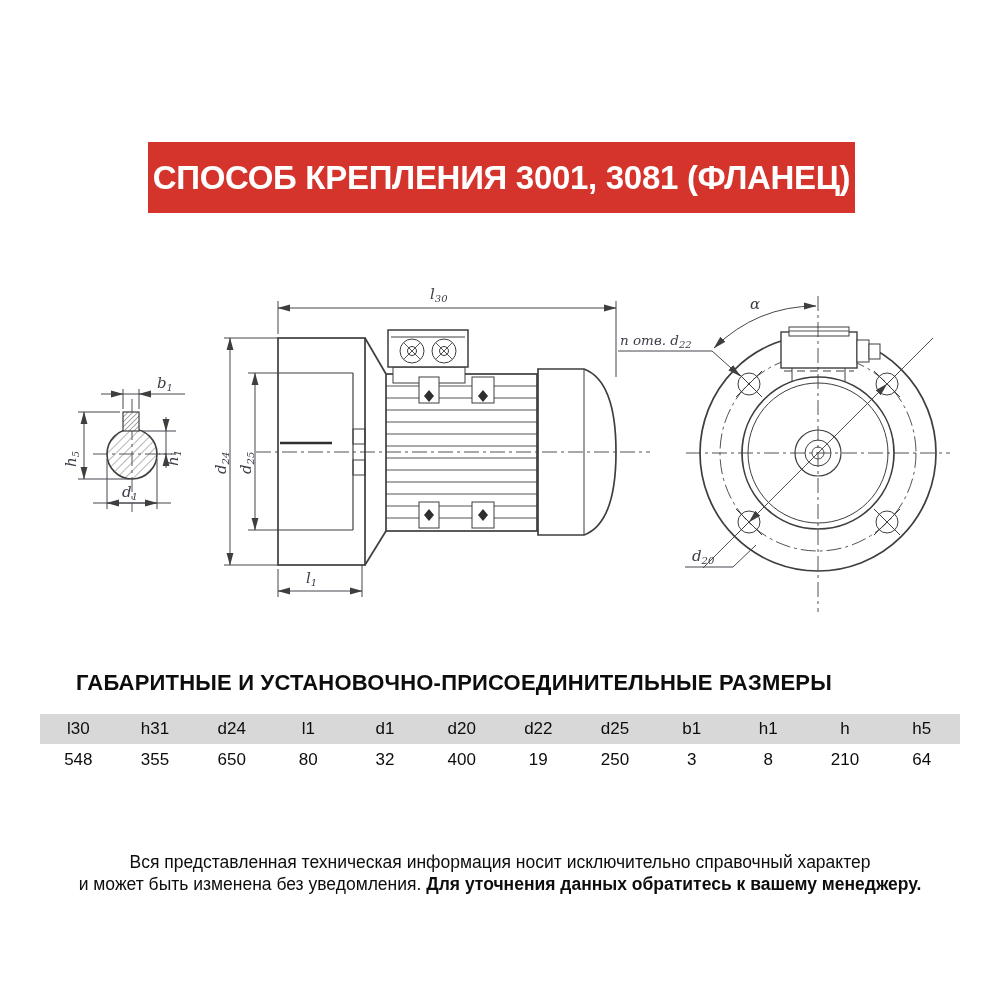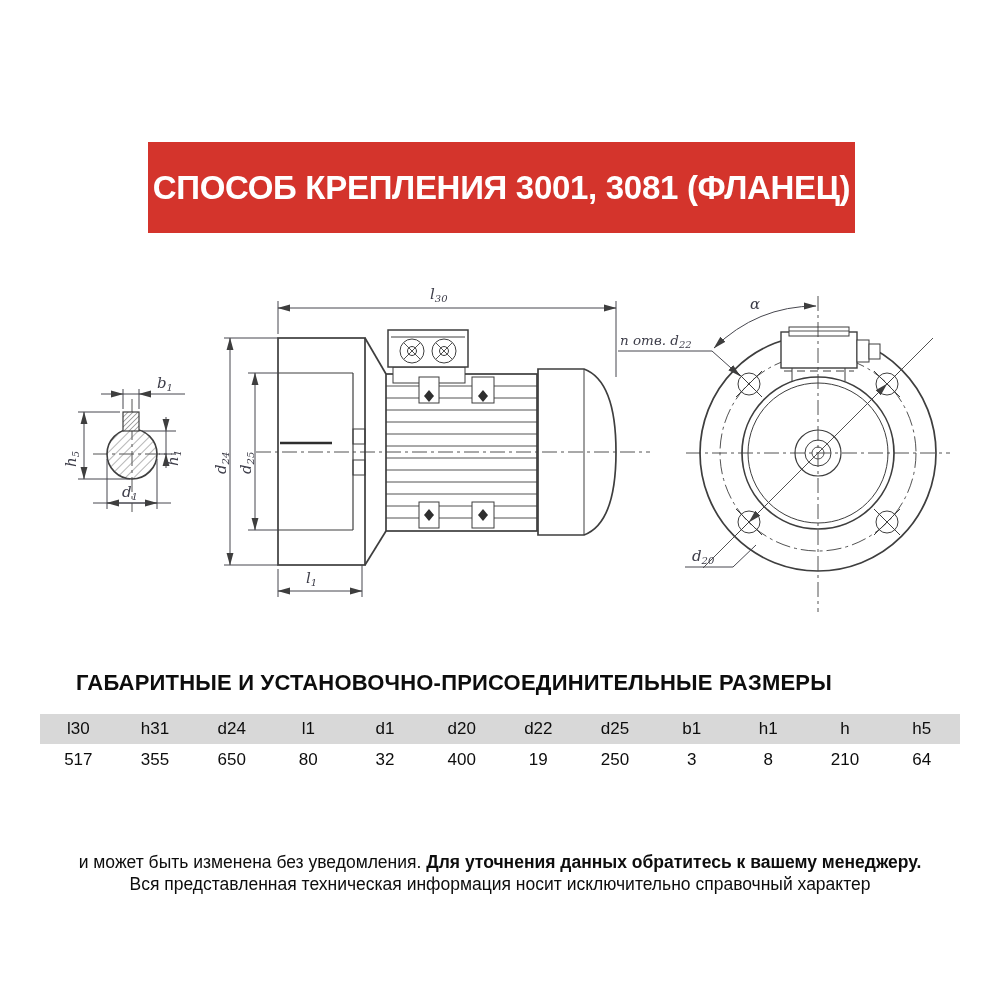--- a/index.html
+++ b/index.html
@@ -1,21 +1,21 @@
 <!DOCTYPE html>
 <html><head>
 <meta charset="utf-8">
 <style>
   html,body{margin:0;padding:0;}
   body{
     width:1000px;height:1000px;position:relative;background:#ffffff;
     font-family:"Liberation Sans", sans-serif;color:#111;overflow:hidden;
   }
   .banner{
-    position:absolute;left:148px;top:142px;width:707px;height:91px;
+    position:absolute;left:148px;top:142px;width:707px;height:71px;
     background:#d4342c;display:flex;align-items:center;justify-content:center;
   }
   .banner-text{
     color:#ffffff;font-size:33px;font-weight:700;letter-spacing:-0.3px;white-space:nowrap;
   }
   svg.drawing{position:absolute;left:0;top:270px;}
 
   
   .s-main{stroke:#3e3e3e;stroke-width:1.7;fill:none;stroke-linejoin:miter;}
   .s-mid{stroke:#3e3e3e;stroke-width:1.2;fill:none;}
@@ -244,31 +244,31 @@
     <div class="tcell">d1</div>
     <div class="tcell">d20</div>
     <div class="tcell">d22</div>
     <div class="tcell">d25</div>
     <div class="tcell">b1</div>
     <div class="tcell">h1</div>
     <div class="tcell">h</div>
     <div class="tcell">h5</div>
   </div>
   <div class="trow tvals">
-    <div class="tcell">517</div>
+    <div class="tcell">548</div>
     <div class="tcell">355</div>
     <div class="tcell">650</div>
     <div class="tcell">80</div>
     <div class="tcell">32</div>
     <div class="tcell">400</div>
     <div class="tcell">19</div>
     <div class="tcell">250</div>
     <div class="tcell">3</div>
     <div class="tcell">8</div>
     <div class="tcell">210</div>
     <div class="tcell">64</div>
   </div>
 </div>
 
 <div class="disclaimer">
+  <div>Вся представленная техническая информация носит исключительно справочный характер</div>
   <div><span>и может быть изменена без уведомления.</span> <b>Для уточнения данных обратитесь к вашему менеджеру.</b></div>
-  <div>Вся представленная техническая информация носит исключительно справочный характер</div>
 </div>
 
 </body></html>

